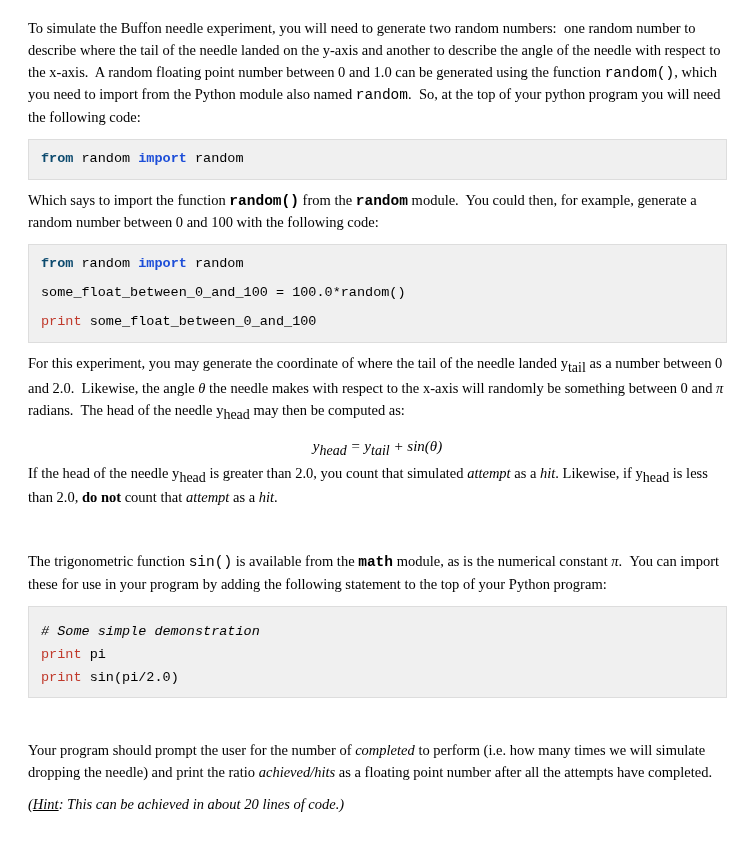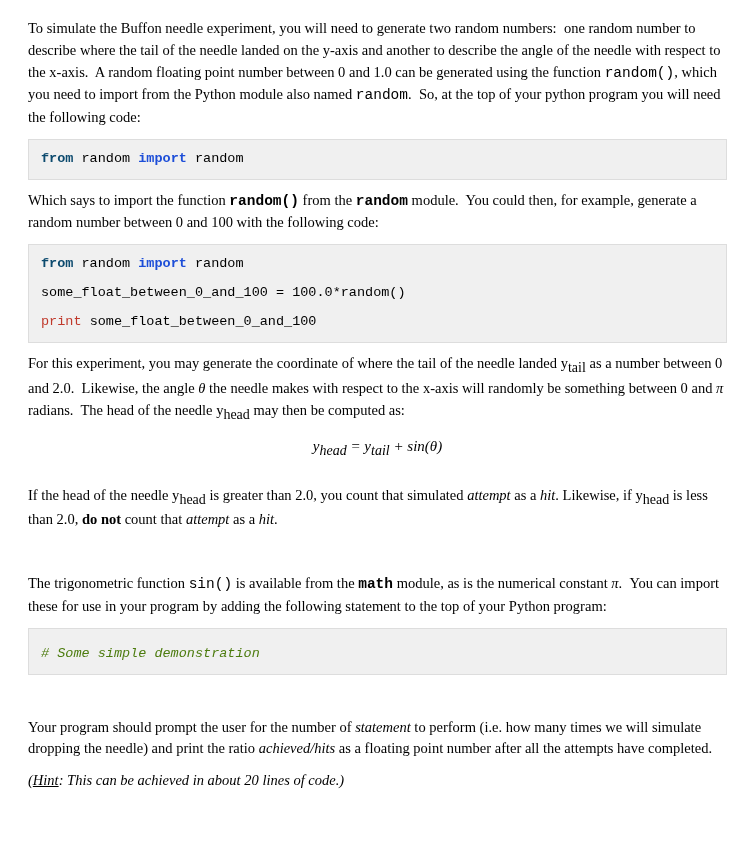--- a/index.html
+++ b/index.html
@@ -24,26 +24,26 @@
       border: 1px solid #ddd;
       font-family: "Courier New", Courier, monospace;
       font-size: 13.5px;
       padding: 8px 12px;
       margin: 10px 0;
       line-height: 1.7;
     }
     .kw-from { color: #0c4a6e; font-weight: bold; }
     .kw-import { color: #1d4ed8; font-weight: bold; }
     .kw-print { color: #c0392b; font-weight: normal; }
-    .kw-comment { color: #4d7c0f; font-style: italic; }
+    .kw-comment { color: #000000; font-style: italic; }
     .code-normal { color: #000; }
     .mono { font-family: "Courier New", Courier, monospace; }
     .formula {
       text-align: center;
-      margin: 10px 0 24px 0;
+      margin: 10px 0 2px 0;
       font-style: italic;
       font-size: 15px;
     }
     sub, sup {
       font-size: 14px;
     }
     .underline { text-decoration: underline; text-align: right; }
     .spacer { height: 16px; }
     .hint-line {
       font-style: italic;
@@ -88,24 +88,26 @@
 <div class="spacer"></div>
 <div class="spacer"></div>
 
 <p>
   The trigonometric function <span class="mono">sin()</span> is available from the <span class="mono"><b>math</b></span> module, as is the numerical constant <i>π</i>.&nbsp; You can import these for use in your program by adding the following statement to the top of your Python program:
 </p>
 
 <div class="code-block">
   <div style="height:6px;"></div>
   <div><span class="kw-comment"># Some simple demonstration</span></div>
+  <div><span class="kw-print">print</span> <span class="code-normal">pi</span></div>
+  <div><span class="kw-print">print</span> <span class="code-normal">sin(pi/2.0)</span></div>
 </div>
 
 <div class="spacer"></div>
 <div class="spacer"></div>
 
 <p>
-  Your program should prompt the user for the number of <i>statement</i> to perform (i.e. how many times we will simulate dropping the needle) and print the ratio <i>achieved/hits</i> as a floating point number after all the attempts have completed.
+  Your program should prompt the user for the number of <i>completed</i> to perform (i.e. how many times we will simulate dropping the needle) and print the ratio <i>achieved/hits</i> as a floating point number after all the attempts have completed.
 </p>
 
 <p class="hint-line">
   (<span class="underline">Hint</span>: This can be achieved in about 20 lines of code.)
 </p>
 
 </body></html>

